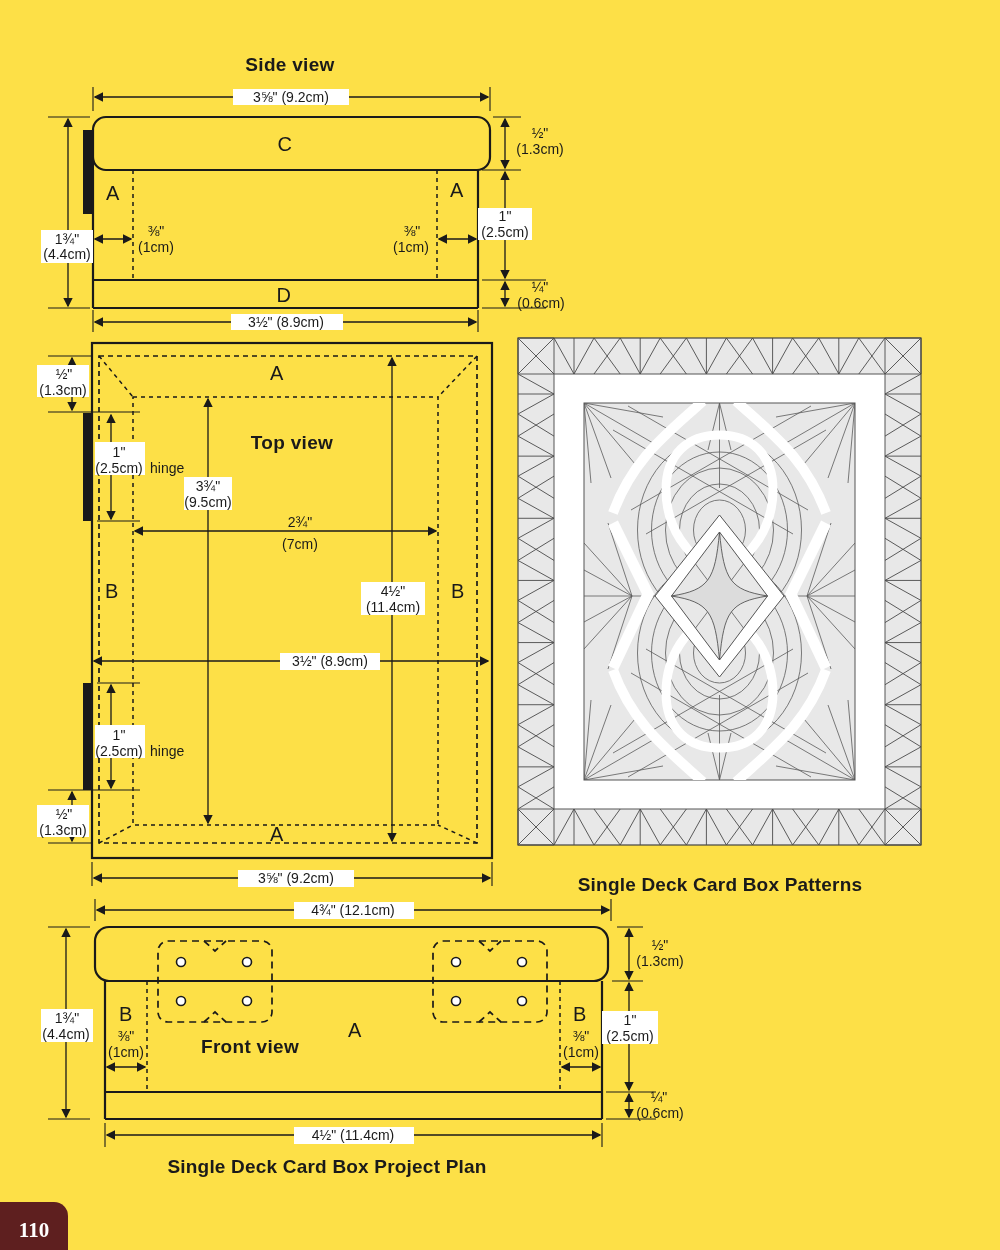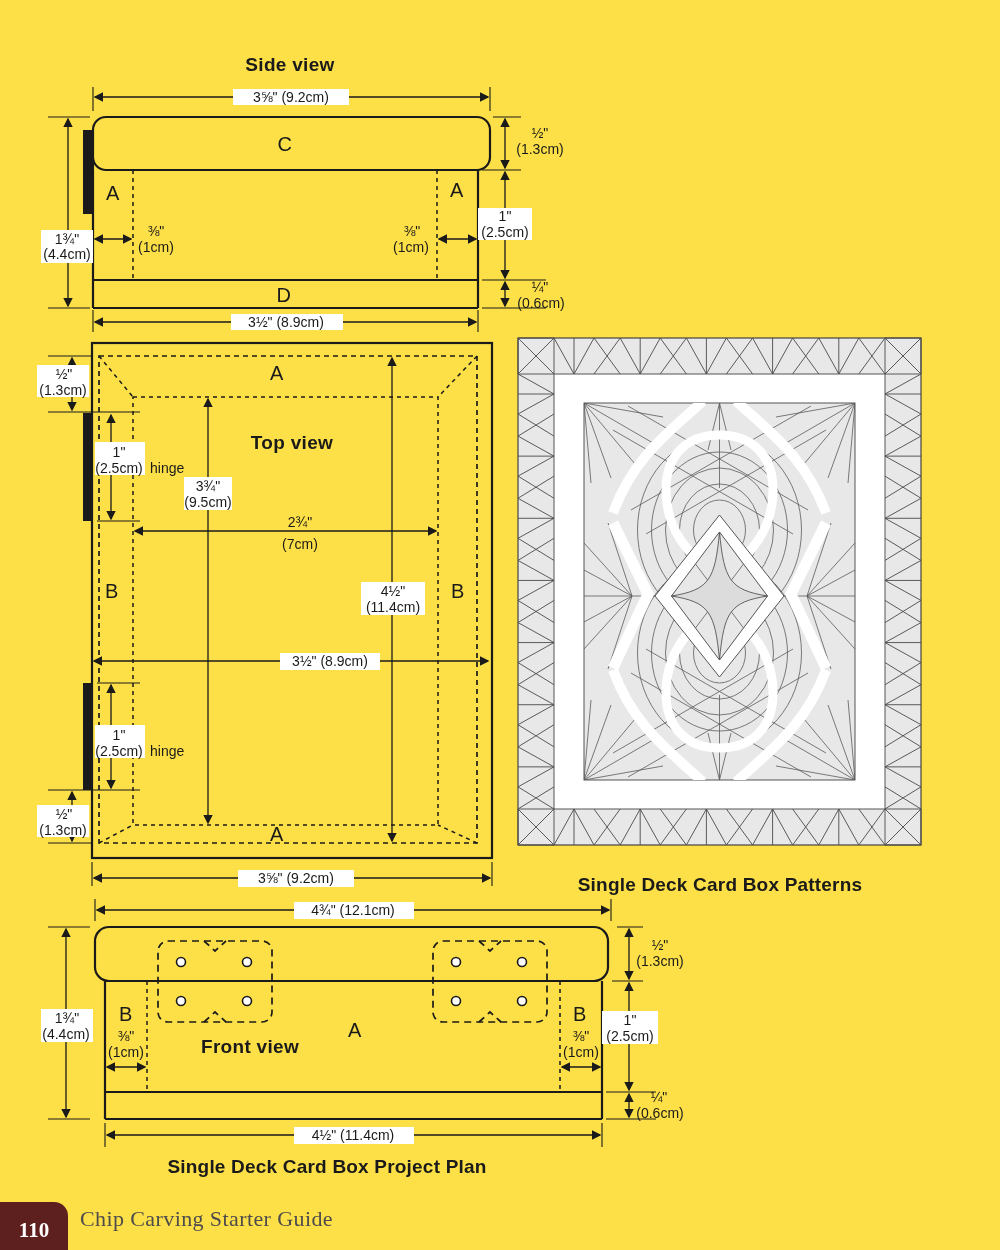--- a/index.html
+++ b/index.html
@@ -313,14 +313,13 @@
       <text class="part mid" x="355" y="1037">A</text>
       <text class="vtitle mid" x="250" y="1053">Front view</text>
       <text class="caption mid" x="327" y="1173">Single Deck Card Box Project Plan</text>
     </g>
   </g>
 </svg>
 
 <div class="footer-box" style="background-color: rgb(94, 31, 31);">
   <span>110</span>
 </div>
-<div class="footer-title">Chip Carving Starter Guide</div>
 </div>
 
 </body></html>

